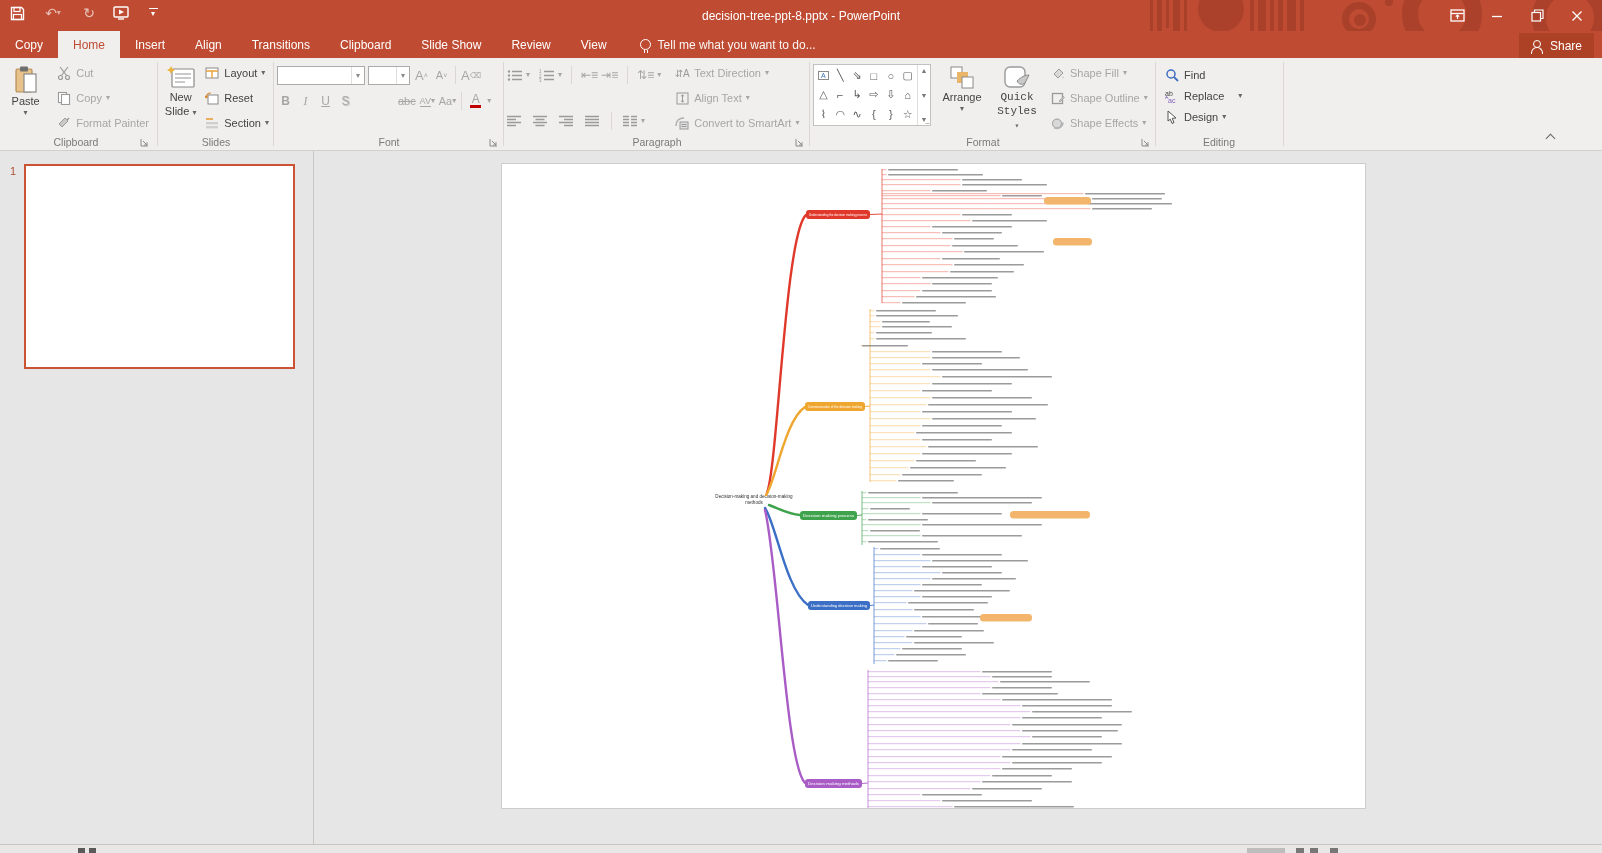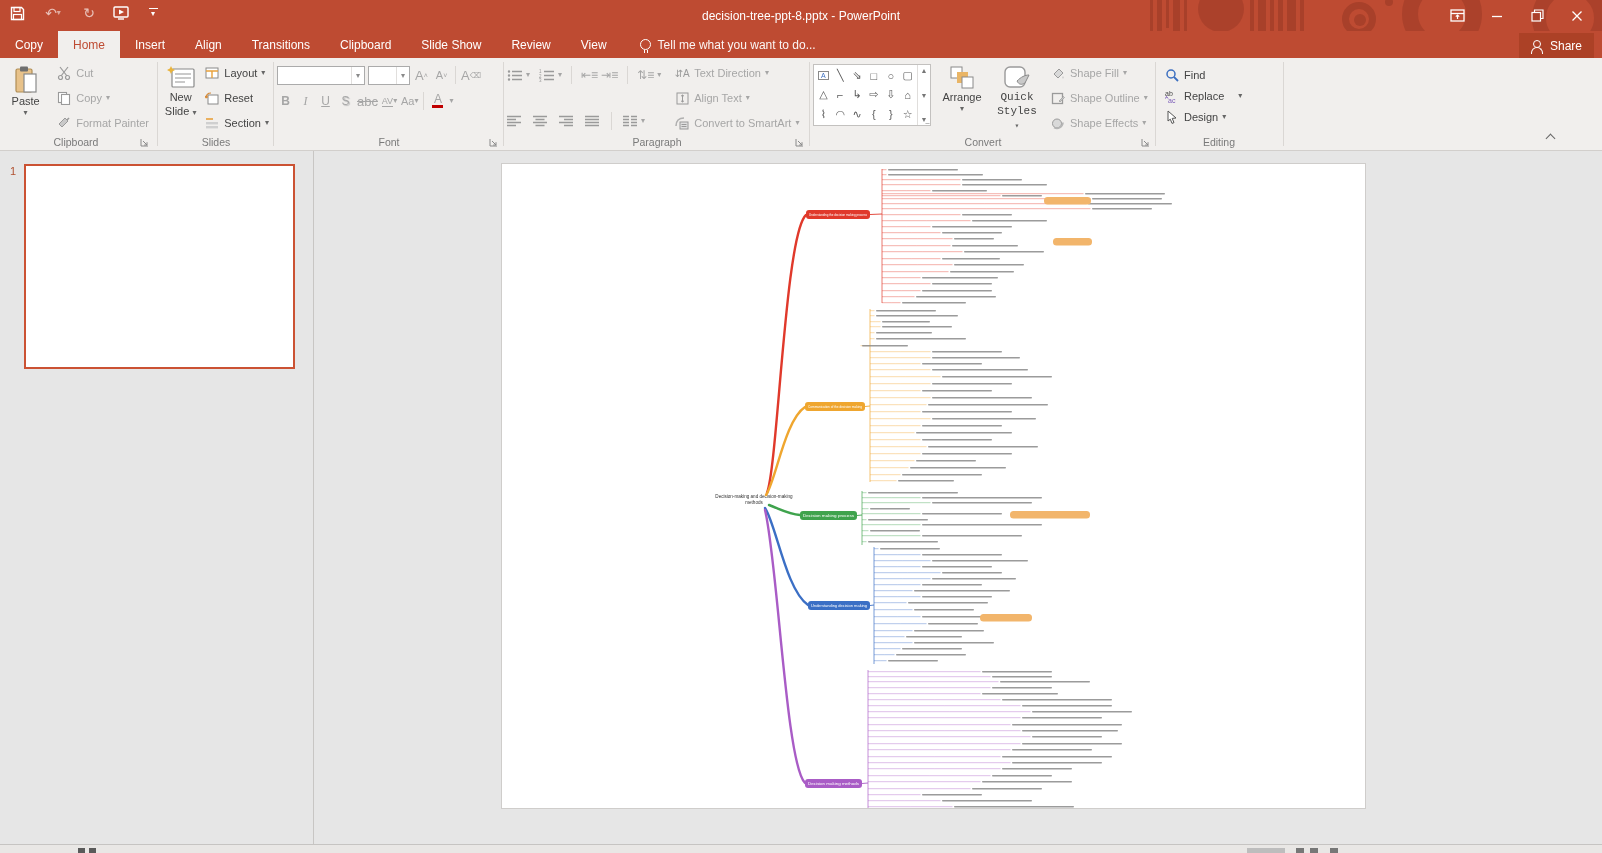--- a/index.html
+++ b/index.html
@@ -319,21 +319,21 @@
         <span class="tgl" style="font-size:13px;">A<sup style="font-size:7px;">˄</sup></span>
         <span class="tgl" style="font-size:11px;">A<sup style="font-size:7px;">˅</sup></span>
         <span class="vdiv"></span>
         <span class="tgl" style="font-size:13px;">A<span style="font-size:8px;">⌫</span></span>
       </div>
       <div class="smallrow">
         <span class="tgl" style="font-weight:bold;">B</span>
         <span class="tgl" style="font-style:italic; font-family:'Liberation Serif',serif;">I</span>
         <span class="tgl" style="text-decoration:underline;">U</span>
         <span class="tgl" style="text-shadow:1px 1px 1px #bbb;">S</span>
-        <span class="tgl" style="text-decoration:line-through; font-size:13px;">abc</span>
+        <span class="tgl" style="text-decoration:line-through; font-size:11px;margin-left:41px;">abc</span>
         <span class="tgl" style="font-size:9px;">
             <span style="border-bottom:1px solid #A6A6A6;">AV</span>
             <span class="caret dis">▾</span>
           </span>
         <span class="tgl" style="font-size:11px;">
             <span>Aa</span>
             <span class="caret dis">▾</span>
           </span>
         <span class="vdiv"></span>
         <span class="tgl" style="font-size:12px; flex-direction:column; line-height:.9;">
@@ -531,21 +531,21 @@
                 <circle cx="6" cy="6.5" r="4.5" fill="#d9d9d9" stroke="#9a9a9a"></circle>
                 <path d="M3 10.5 a6 6 0 0 0 9-5" fill="none" stroke="#b5b5b5" stroke-width="1.6"></path>
               </svg>
           </span>
             <span>Shape Effects</span>
             <span class="caret dis">▾</span>
         </div>
       </div>
     </div>
     <div class="glabel">
-        <span>Convert</span>
+        <span>Format</span>
       </div>
     <span class="launcher">
       <svg width="9" height="9" viewBox="0 0 9 9">
           <path d="M1 1v7h7" fill="none" stroke="#8a8a8a" stroke-width="1"></path>
           <path d="M3 3 l4 4 M7 4.2V7H4.2" fill="none" stroke="#8a8a8a" stroke-width="1"></path>
         </svg>
     </span>
   </div>
   <div class="gsep" style="left:1155px;"></div>
 

